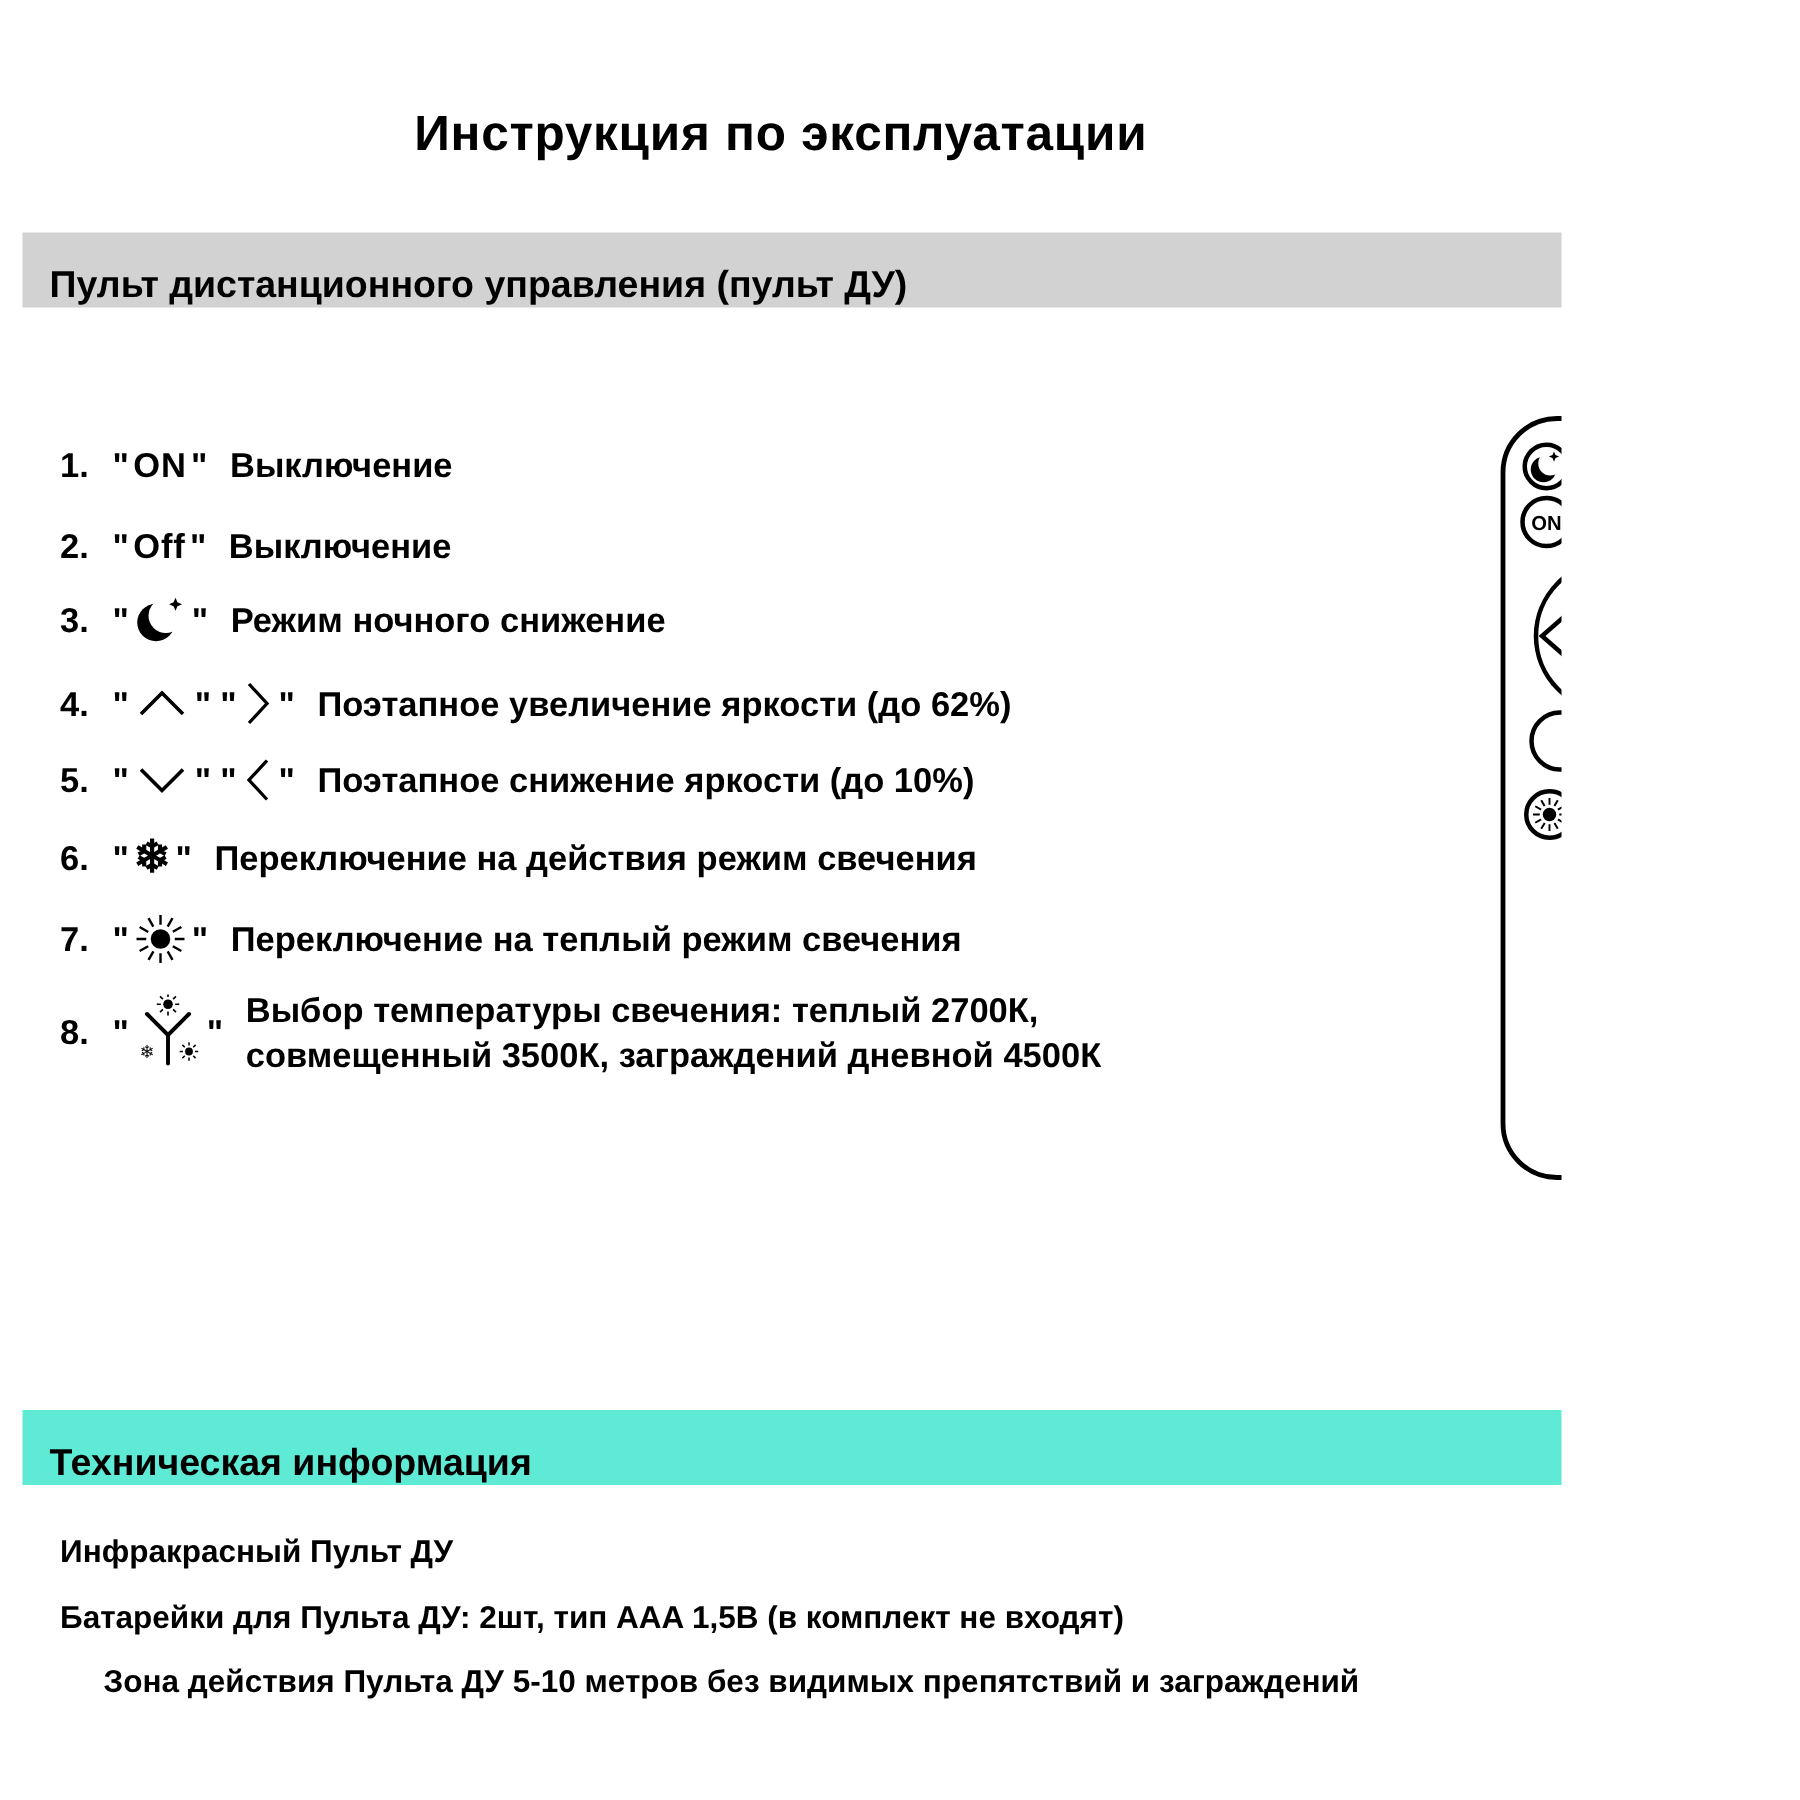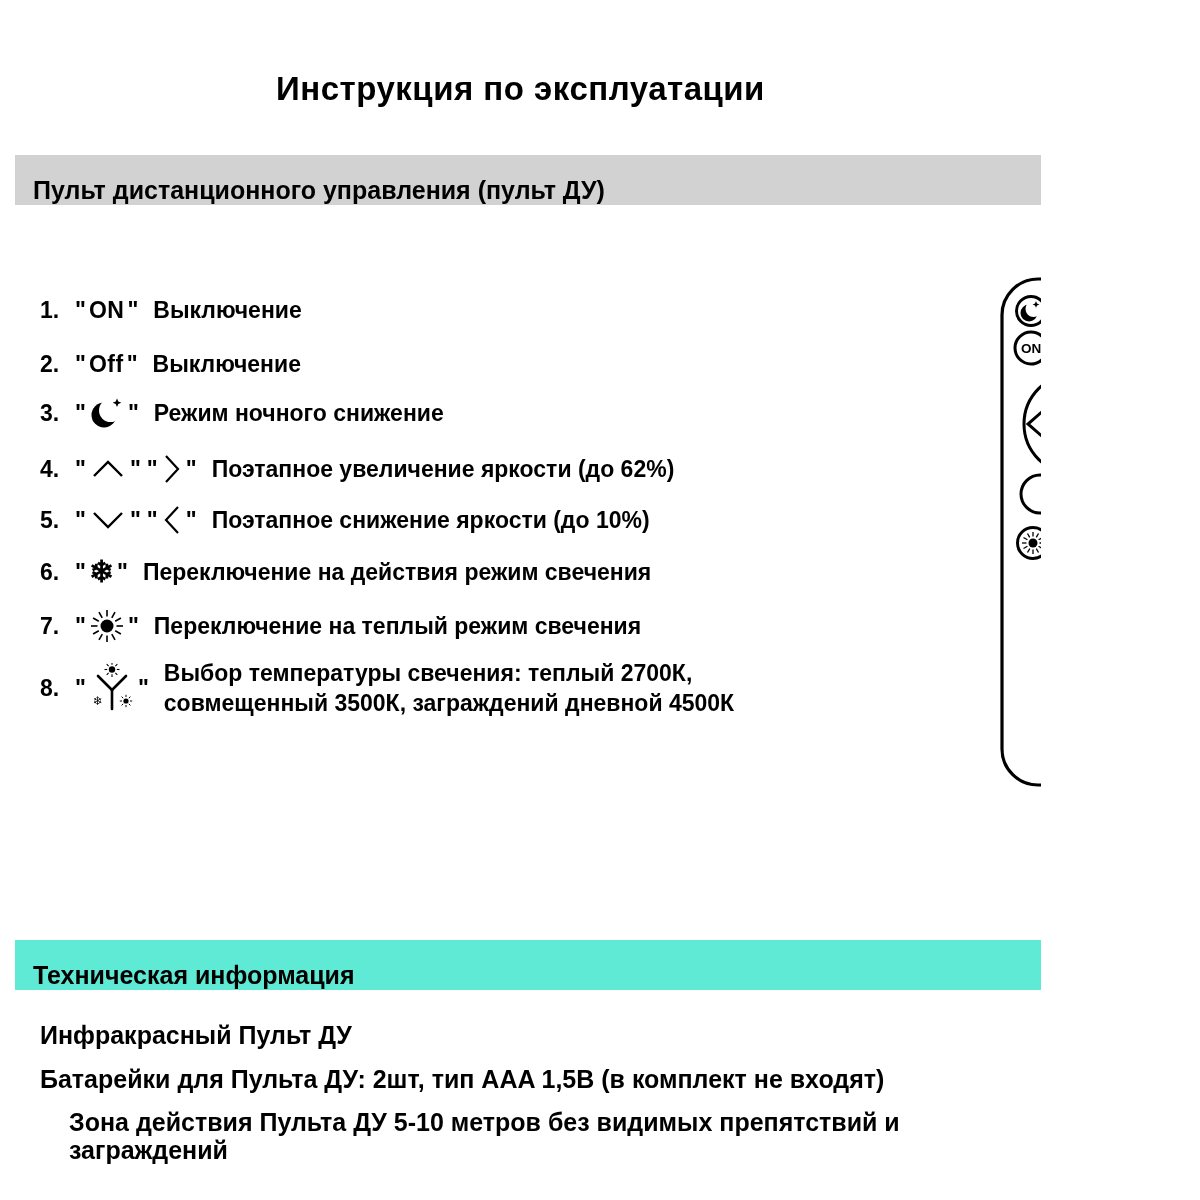--- a/index.html
+++ b/index.html
@@ -22,21 +22,21 @@
   .row:nth-child(6){top:549px;}
   .row:nth-child(7){top:603px;}
   .row:nth-child(8){top:658px;height:auto;}
   .num{width:32px;}
   .q{margin:0 3px;}
   .kw{letter-spacing:.5px;}
   .icon{display:inline-flex;align-items:center;justify-content:center;line-height:0;}
   .glyph-char{font-size:30px;line-height:30px;font-weight:bold;}
   .label{margin-left:12px;line-height:30px;}
   .remote-svg{position:absolute;left:1000px;top:277px;}
-  .tech-line{position:absolute;left:40px;font-size:25px;font-weight:bold;line-height:28px;}
+  .tech-line{position:absolute;left:40px;font-size:21px;font-weight:bold;line-height:28px;}
   .tech-line-0{top:1021px;}
   .tech-line-1{top:1065px;}
   .tech-line-2{top:1108px;margin-left:29px;}
 </style>
 </head>
 <body>
 
 <div class="page">
 
   <h1 class="title">Инструкция по эксплуатации</h1>

